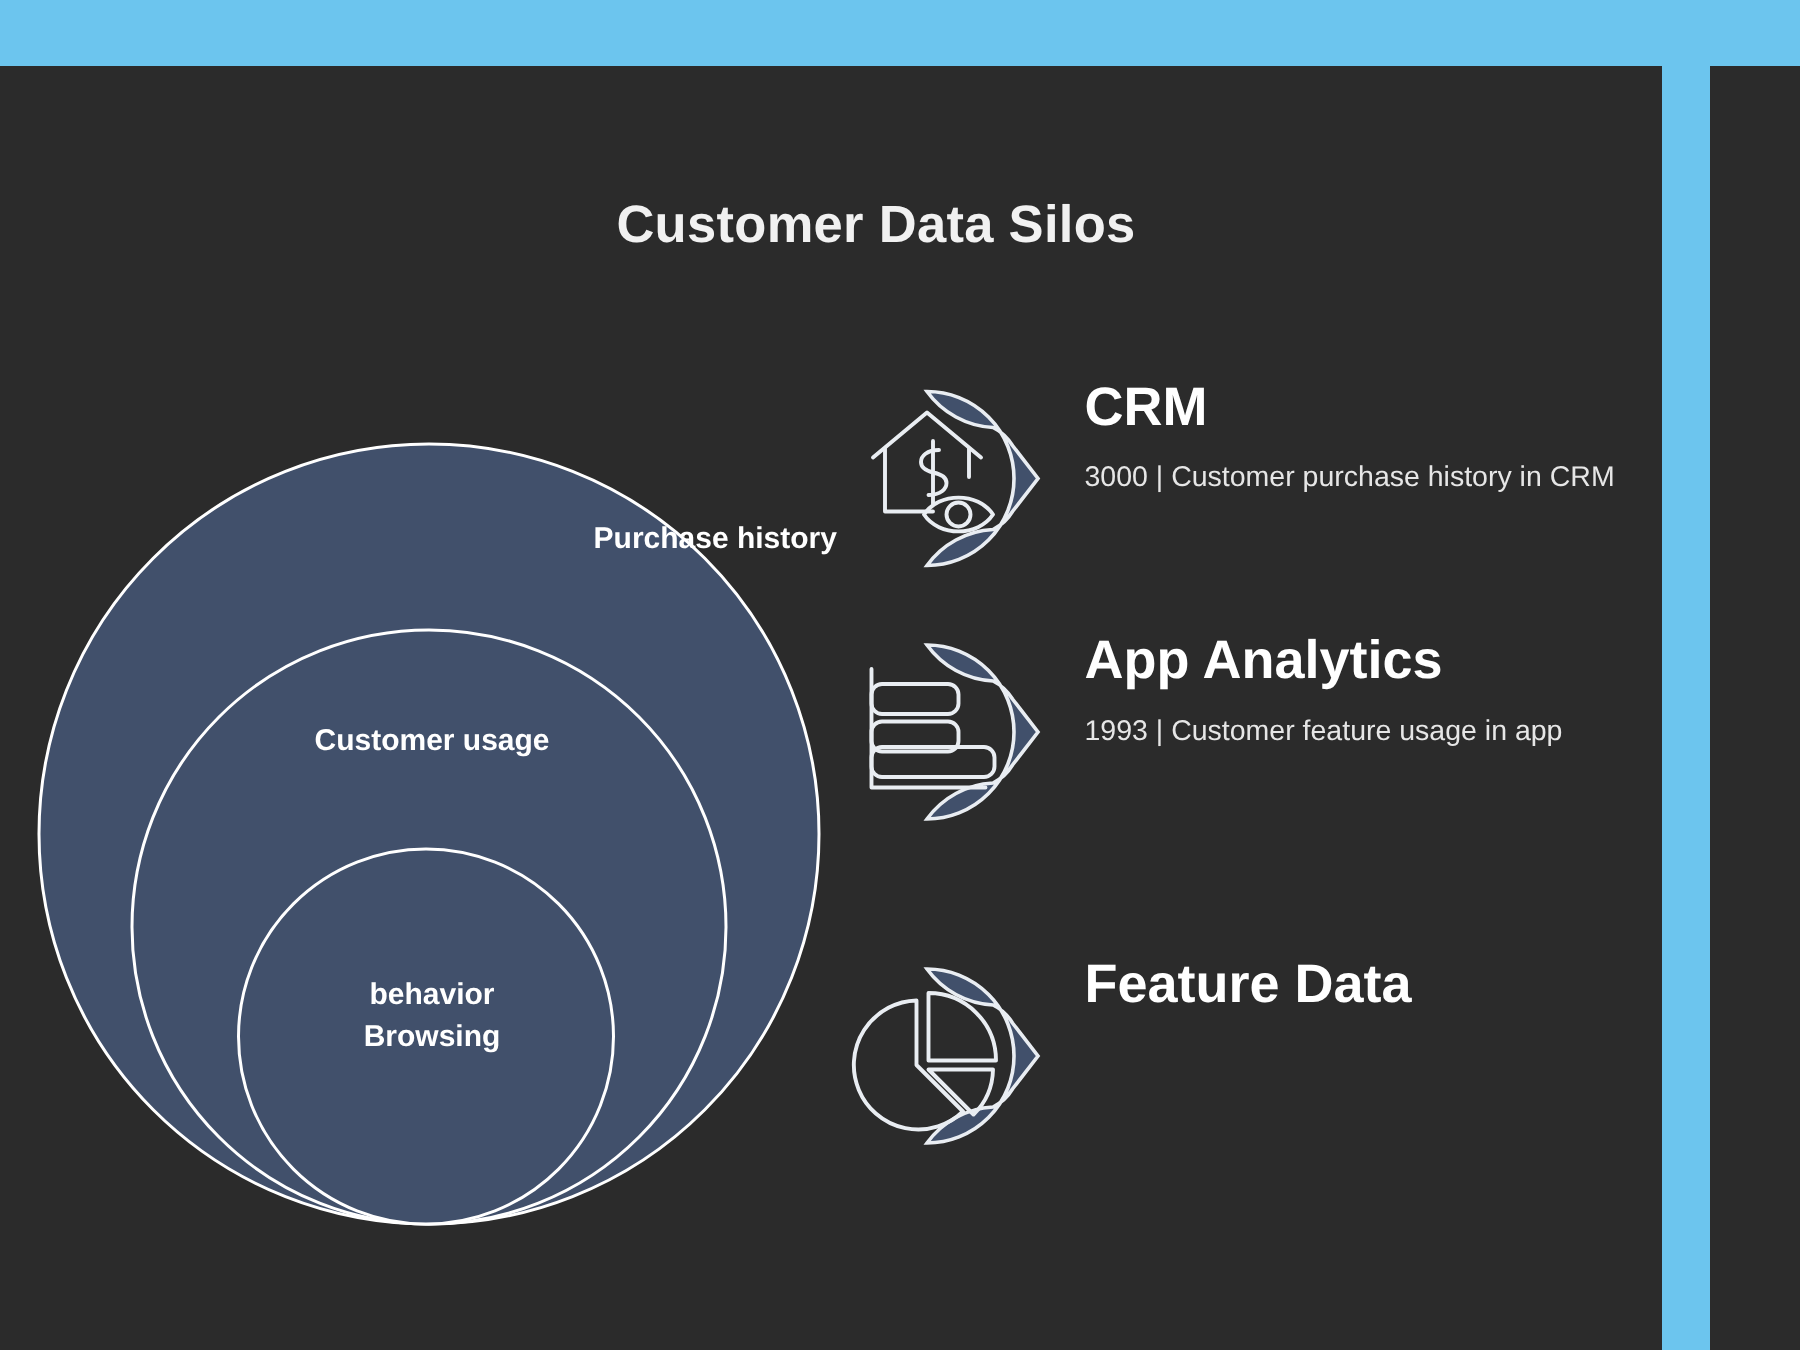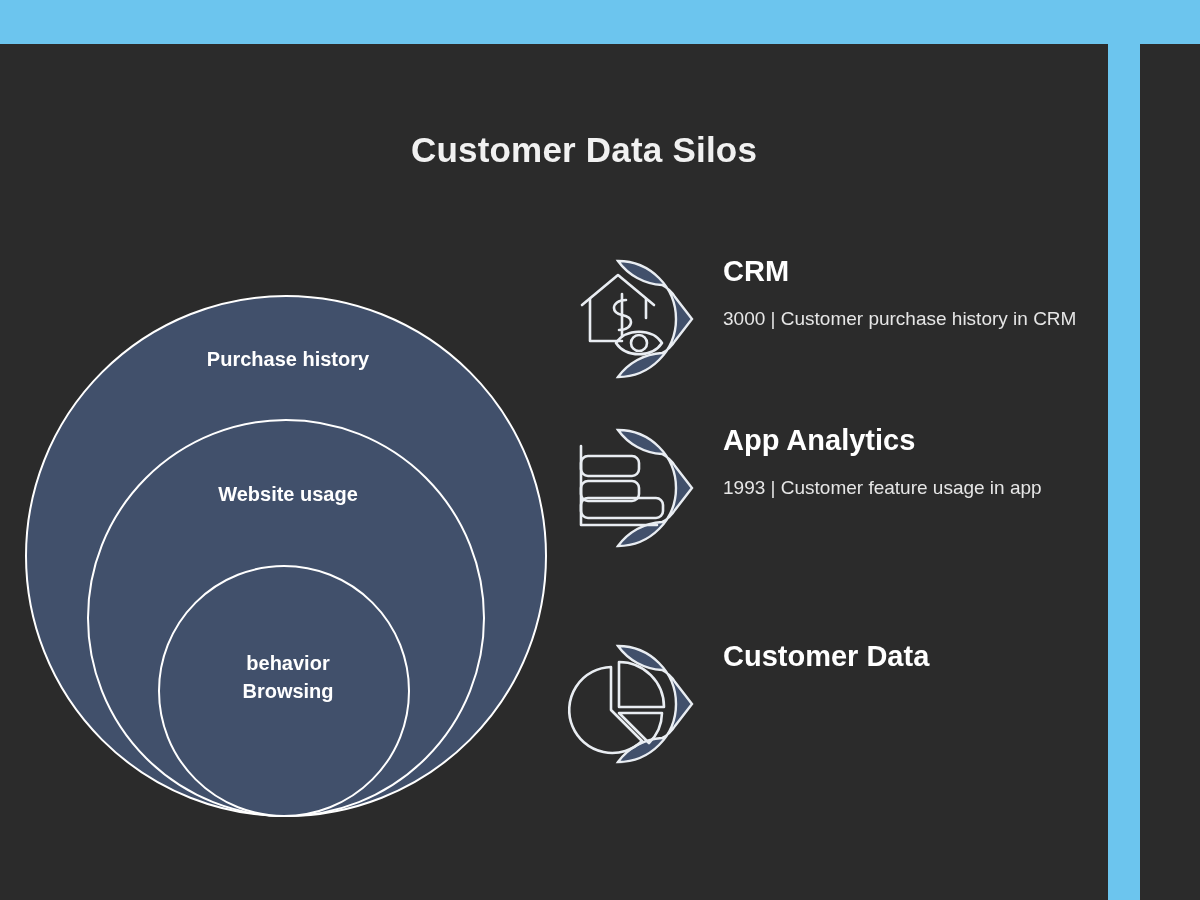--- a/index.html
+++ b/index.html
@@ -68,21 +68,21 @@
   .ring-label {
     position: absolute;
     width: 100%;
     text-align: center;
     color: #ffffff;
     font-weight: bold;
     font-size: 20px;
     line-height: 28px;
     pointer-events: none;
   }
-  #label-outer { top: 101px; }
+  #label-outer { top: 101px; text-align: right; }
   #label-mid   { top: 236px; }
   #label-inner { top: 405px; }
 
   
   .row {
     position: absolute;
     left: 556px;
     width: 600px;
     height: 170px;
   }
@@ -98,21 +98,21 @@
     height: 130px;
   }
 
   .row-text {
     position: absolute;
     left: 167px;
     top: 0;
     width: 420px;
   }
   .row-title {
-    font-size: 29px;
+    font-size: 36px;
     font-weight: bold;
     color: #ffffff;
     line-height: 34px;
     margin: 0 0 16px 0;
     white-space: nowrap;
   }
   .row-desc {
     font-size: 19px;
     color: #e6e6e6;
     line-height: 29px;
@@ -131,21 +131,21 @@
     <div id="venn">
       <svg width="540" height="590" viewBox="0 0 540 590">
 
         <circle cx="268" cy="312" r="260" fill="#41506b" stroke="#ffffff" stroke-width="2"></circle>
         <circle cx="268" cy="374" r="198" fill="#41506b" stroke="#ffffff" stroke-width="2"></circle>
         <circle cx="266" cy="447" r="125" fill="#41506b" stroke="#ffffff" stroke-width="2"></circle>
       </svg>
 
       <div class="ring-label" id="label-outer">Purchase history</div>
 
-      <div class="ring-label" id="label-mid">Website usage</div>
+      <div class="ring-label" id="label-mid">Customer usage</div>
 
       <div class="ring-label" id="label-inner">
         <div>behavior</div>
         <div>Browsing</div>
       </div>
     </div>
 
     <div class="row" id="row-0">
       <div class="badge">
         <svg width="140" height="130" viewBox="0 0 140 130">
@@ -221,21 +221,21 @@
 
             <path d="M55 28 L55 71 L86 102 A 43 43 0 1 1 55 28 Z"></path>
 
             <path d="M63 23 A 45 45 0 0 1 108 68 L 63 68 Z"></path>
 
             <path d="M63 74 L 106 74 A 43 43 0 0 1 93 104 Z"></path>
           </g>
         </svg>
       </div>
       <div class="row-text">
-        <p class="row-title">Customer Data</p>
+        <p class="row-title">Feature Data</p>
       </div>
     </div>
 
   </div>
 
   <div id="frame-top"></div>
   <div id="frame-right"></div>
 
 </div>
 

